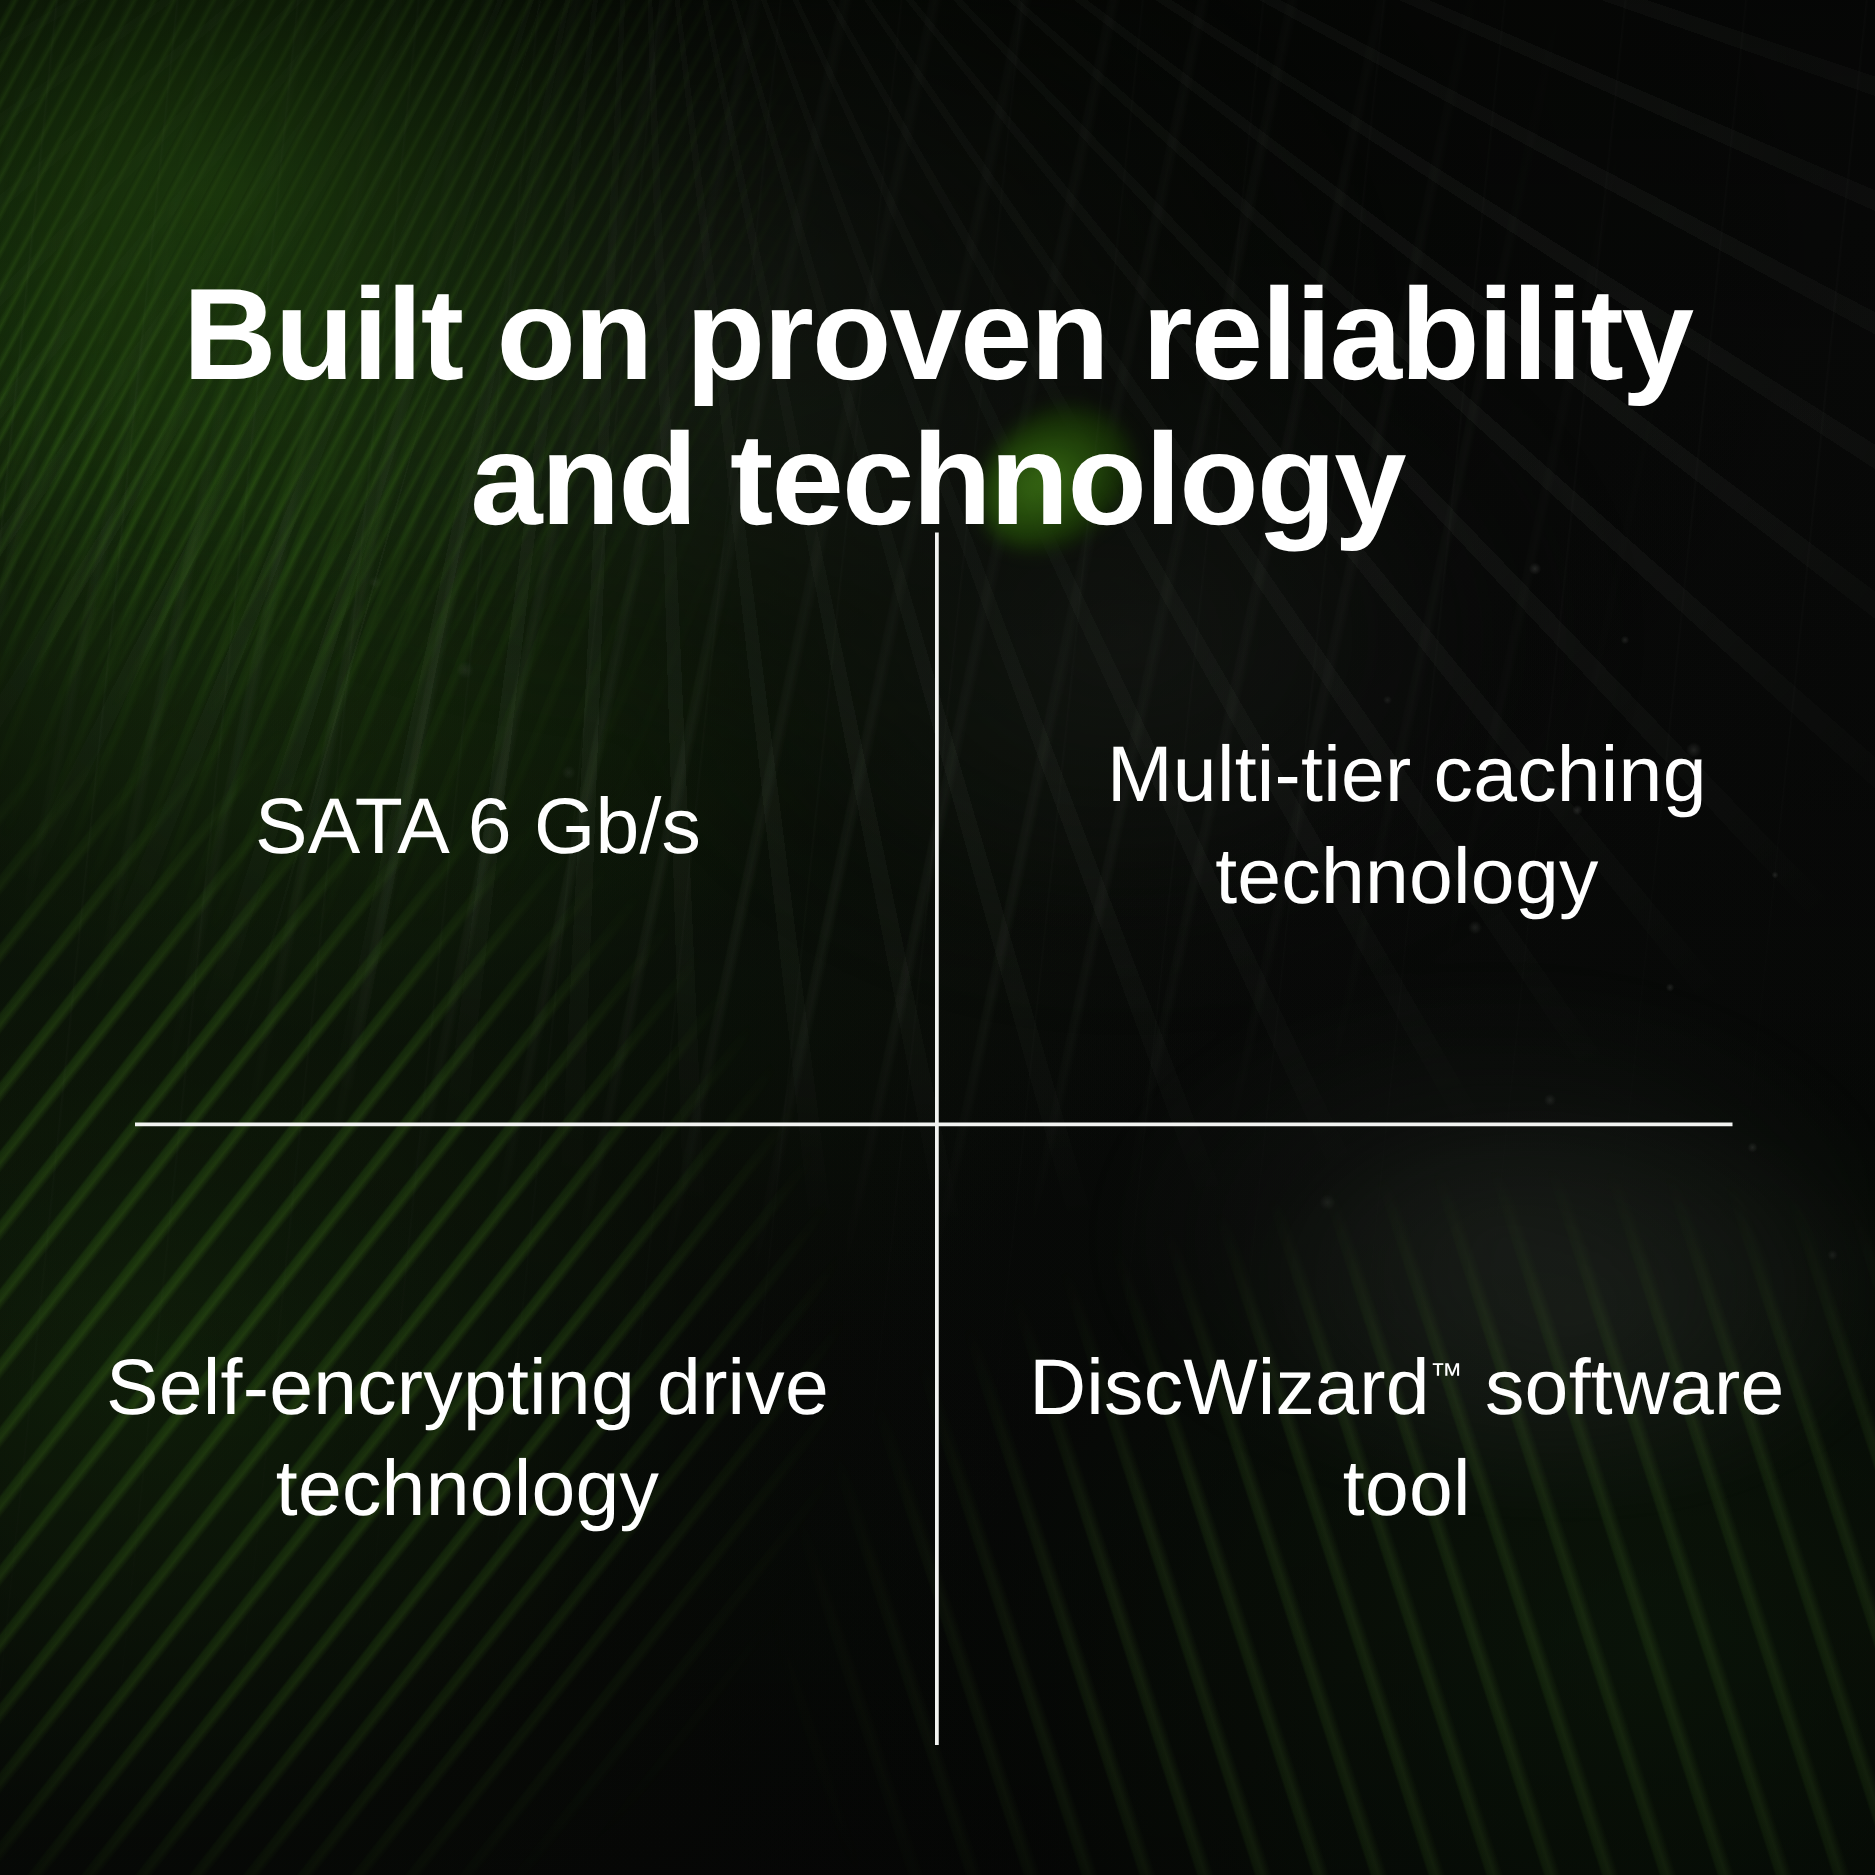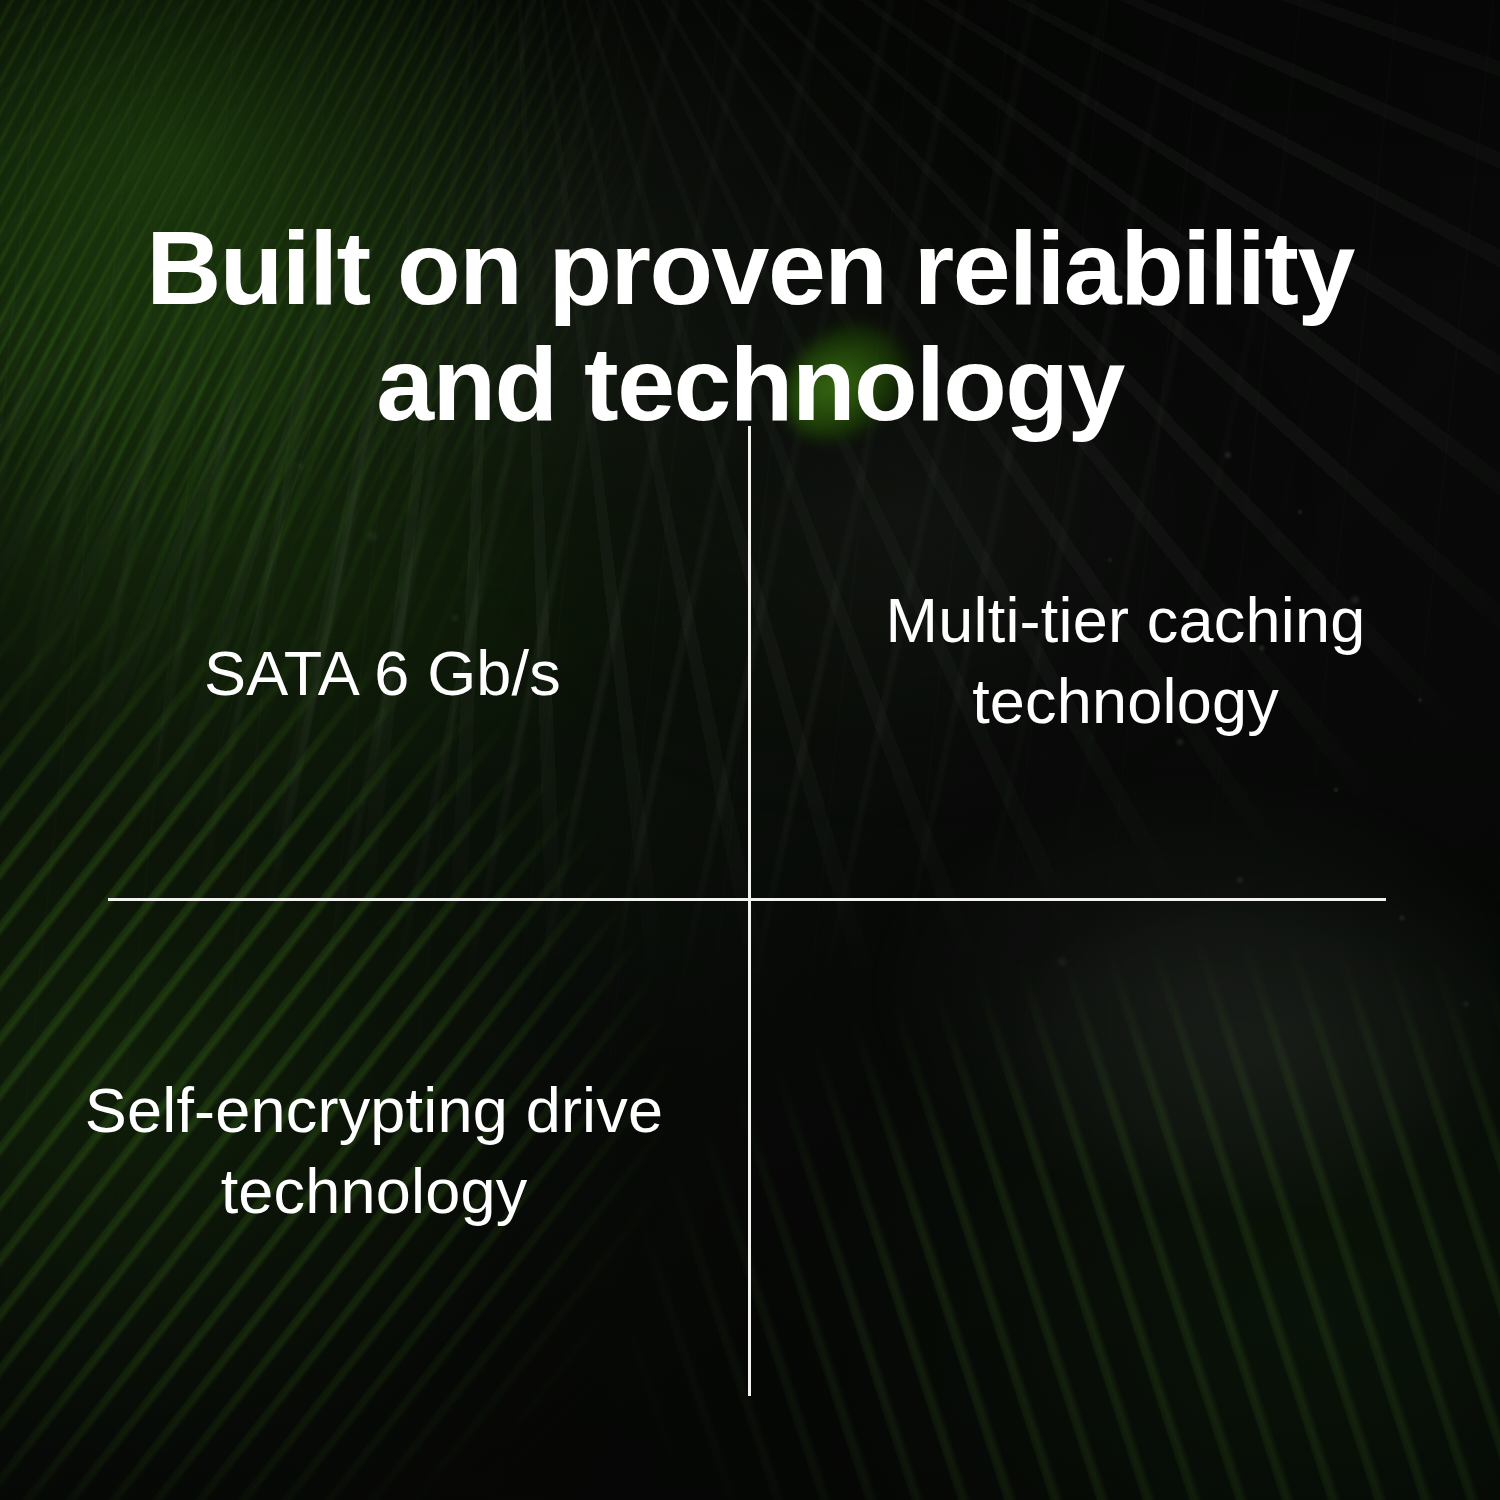--- a/index.html
+++ b/index.html
@@ -253,21 +253,21 @@
     justify-content: center;
     text-align: center;
     color: #ffffff;
     font-size: 63px;
     line-height: 1.28;
     font-weight: 300;
     letter-spacing: 0.2px;
     box-sizing: border-box;
     padding: 0 38px;
   }
-  #cell-tl { left: 0;    top: 12px;    width: 765px; height: 474px; justify-content: center; }
+  #cell-tl { left: 0;    top: 0;    width: 765px; height: 474px; justify-content: center; }
   #cell-tr { left: 751px; top: 0;    width: 749px; height: 474px; }
   #cell-bl { left: 0;    top: 477px; width: 748px; height: 499px; }
   #cell-br { left: 751px; top: 477px; width: 749px; height: 499px; }
 
   .cell-text { max-width: 100%; }
   .tm {
     font-size: 0.42em;
     vertical-align: super;
     line-height: 0;
     letter-spacing: 0;
@@ -308,16 +308,19 @@
       </div>
 
       <div class="cell" id="cell-tr">
         <span class="cell-text">Multi-tier caching technology</span>
       </div>
 
       <div class="cell" id="cell-bl">
         <span class="cell-text">Self-encrypting drive technology</span>
       </div>
 
+      <div class="cell" id="cell-br">
+        <span class="cell-text"><span>DiscWizard</span><span class="tm">™</span><span> software tool</span></span>
+      </div>
 
     </div>
   </div>
 </div>
 
 </body></html>

